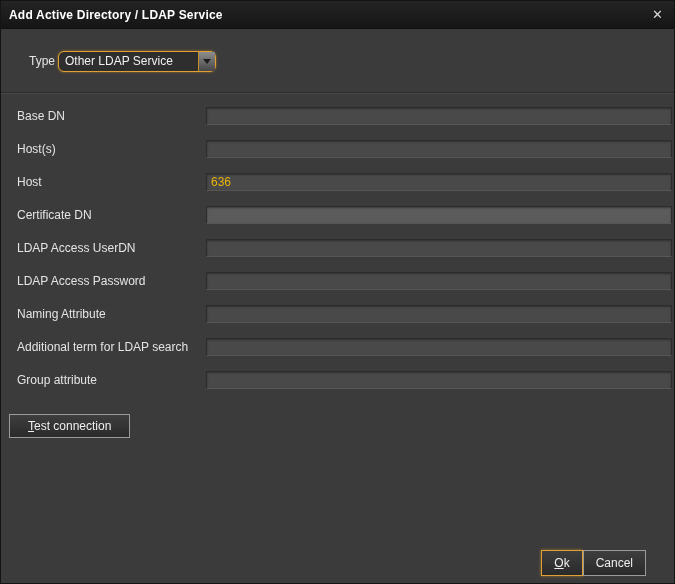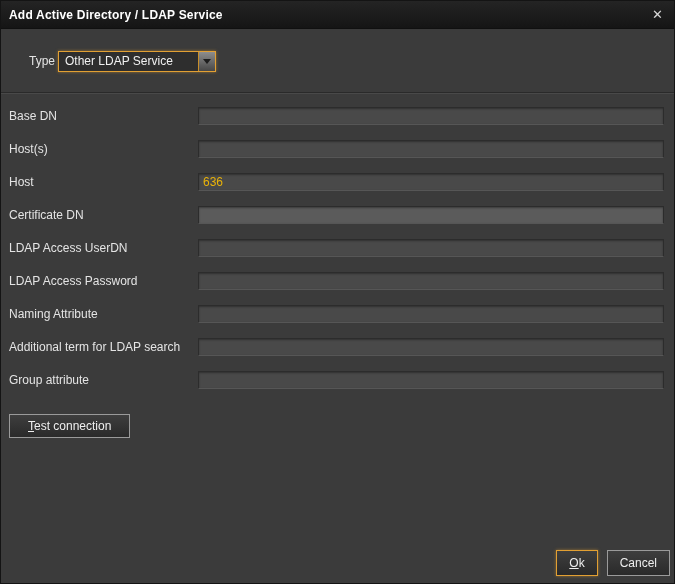--- a/index.html
+++ b/index.html
@@ -25,21 +25,21 @@
   .title { color:#ffffff; font-size:12px; font-weight:bold; letter-spacing:.2px; }
   .close { color:#d8d8d8; font-size:13px; line-height:1; cursor:pointer; }
 
   .type-row { display:flex; align-items:center; margin:21px 0 0 28px; height:22px; }
   .type-label { color:#e4e4e4; font-size:12px; margin-right:3px; }
   .combobox {
     display:flex; align-items:stretch;
     width:158px; height:21px;
     background:#2e2e2e;
     border:1px solid #e2a033;
-    border-radius:0;
+    border-radius:6px;
     box-shadow:0 0 3px rgba(226,160,51,.55);
     cursor:pointer;
   }
   .combo-text {
     flex:1; color:#f0f0f0; font-size:12px; line-height:19px;
     padding-left:6px; white-space:nowrap; overflow:hidden;
   }
   .combo-arrow {
     width:17px;
     background:linear-gradient(#8d8d8d,#474747);
@@ -49,21 +49,21 @@
   .combo-arrow::after {
     content:"";
     border-left:4px solid transparent;
     border-right:4px solid transparent;
     border-top:5px solid #1d1d1d;
   }
 
   .divider { margin-top:20px; height:2px; border-top:1px solid #2a2a2a; border-bottom:1px solid #494949; }
 
   .form { margin-top:5px; }
-  .row { display:flex; align-items:center; height:33px; padding-left:8px; }
+  .row { display:flex; align-items:center; height:33px; padding-left:16px; }
   .row.btn-row { height:38px; }
   .flabel { width:189px; flex:none; color:#e4e4e4; font-size:12px; }
   .finput {
     width:466px; height:18px;
     background:#494949;
     border:1px solid #2c2c2c; border-bottom-color:#565656;
     box-shadow:inset 0 1px 2px rgba(0,0,0,.35);
     color:#eab308; font-size:12px; font-family:inherit;
     padding:0 4px; outline:none;
   }
@@ -78,21 +78,21 @@
   }
 
   .test-btn {
     margin:18px 0 0 8px; height:24px; padding:0 18px;
     background:linear-gradient(#3e3e3e,#2a2a2a);
     border:1px solid #9a9a9a;
     color:#eeeeee; font-size:12px; font-family:inherit;
     cursor:pointer;
   }
 
-  .footer { position:absolute; right:4px; bottom:7px; display:flex; gap:9px; }
+  .footer { position:absolute; right:28px; bottom:7px; display:flex; }
   .footer button {
     height:26px; padding:0 12px;
     background:linear-gradient(#3e3e3e,#2a2a2a);
     border:1px solid #9a9a9a;
     color:#eeeeee; font-size:12px; font-family:inherit;
     cursor:pointer;
   }
   .footer .ok-btn {
     min-width:40px;
     border:1px solid #e2a033;

